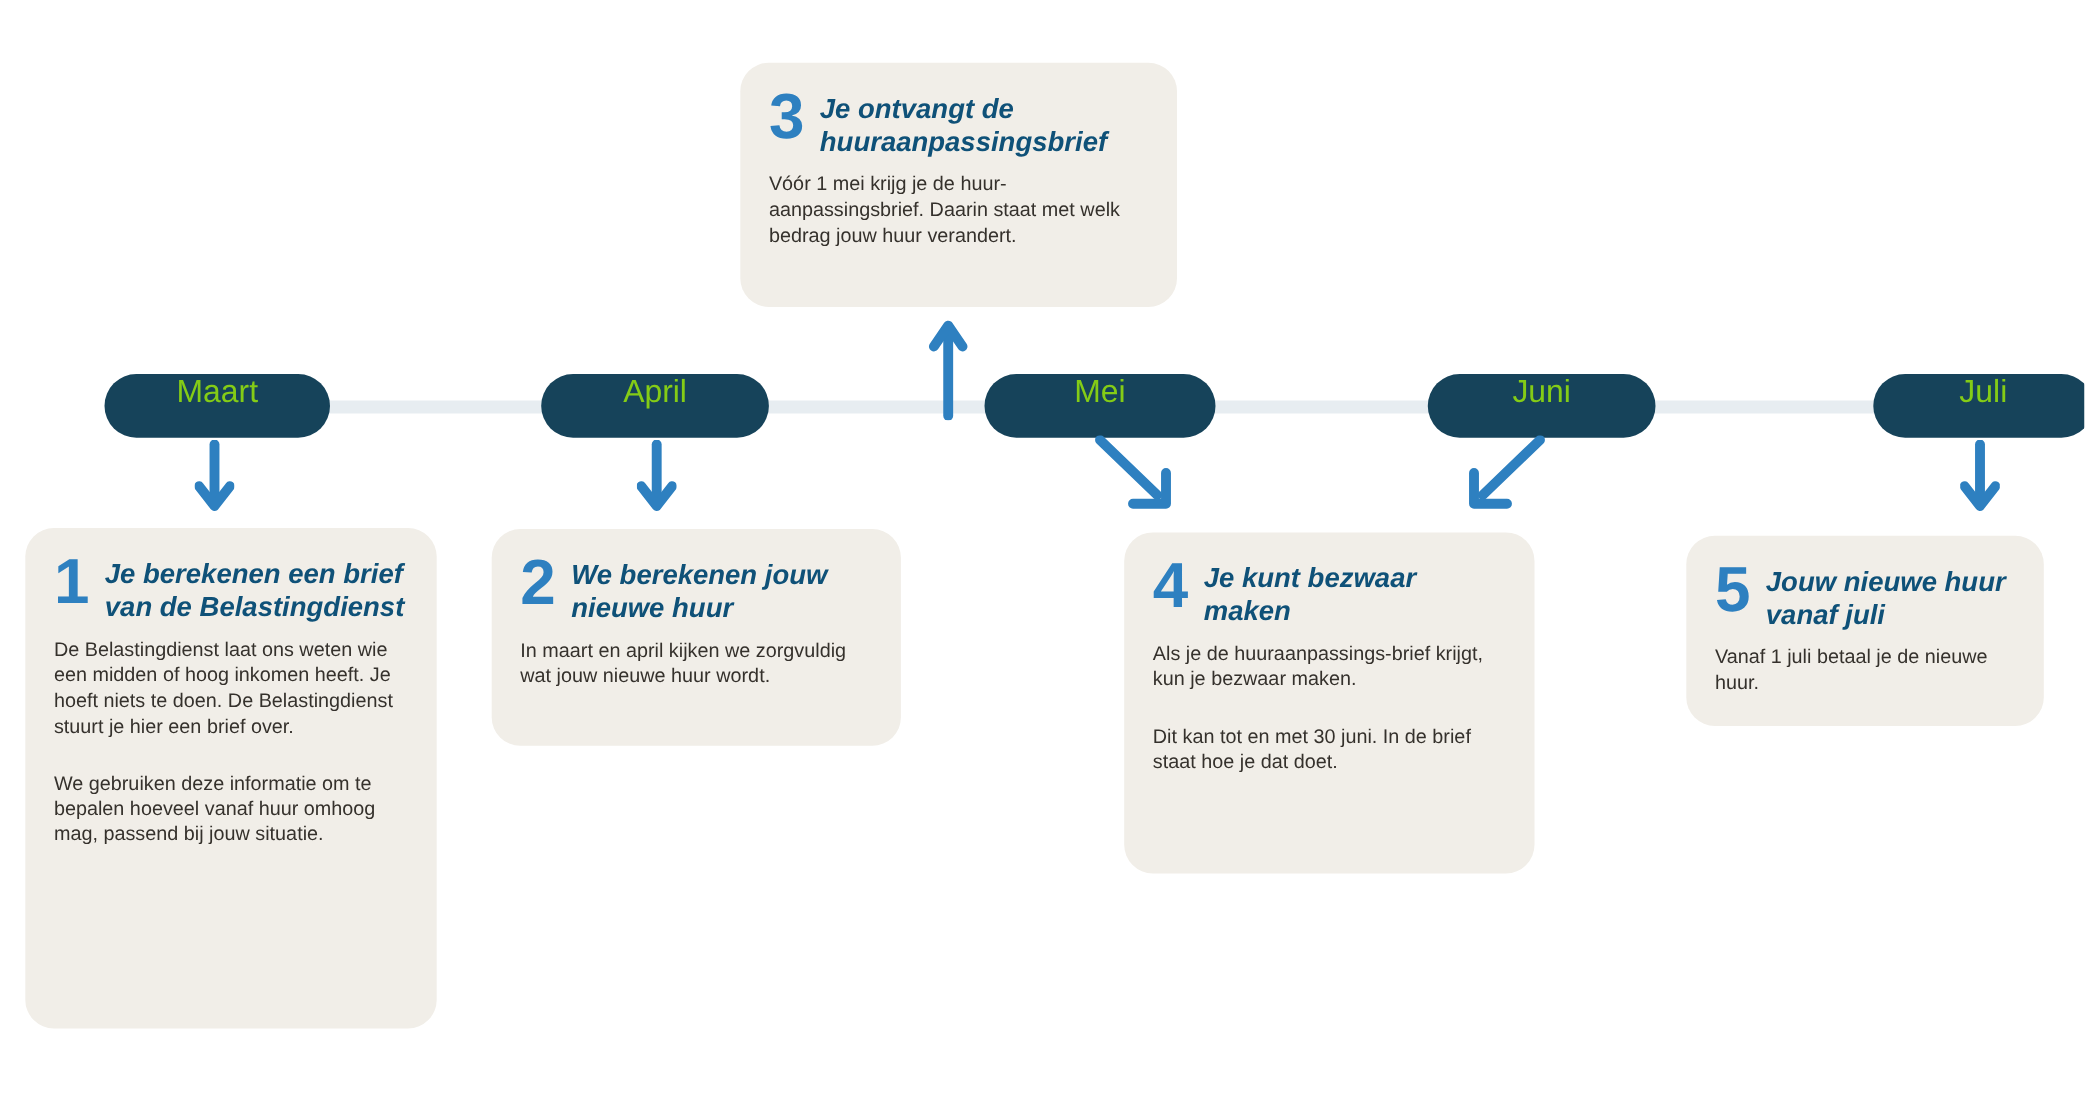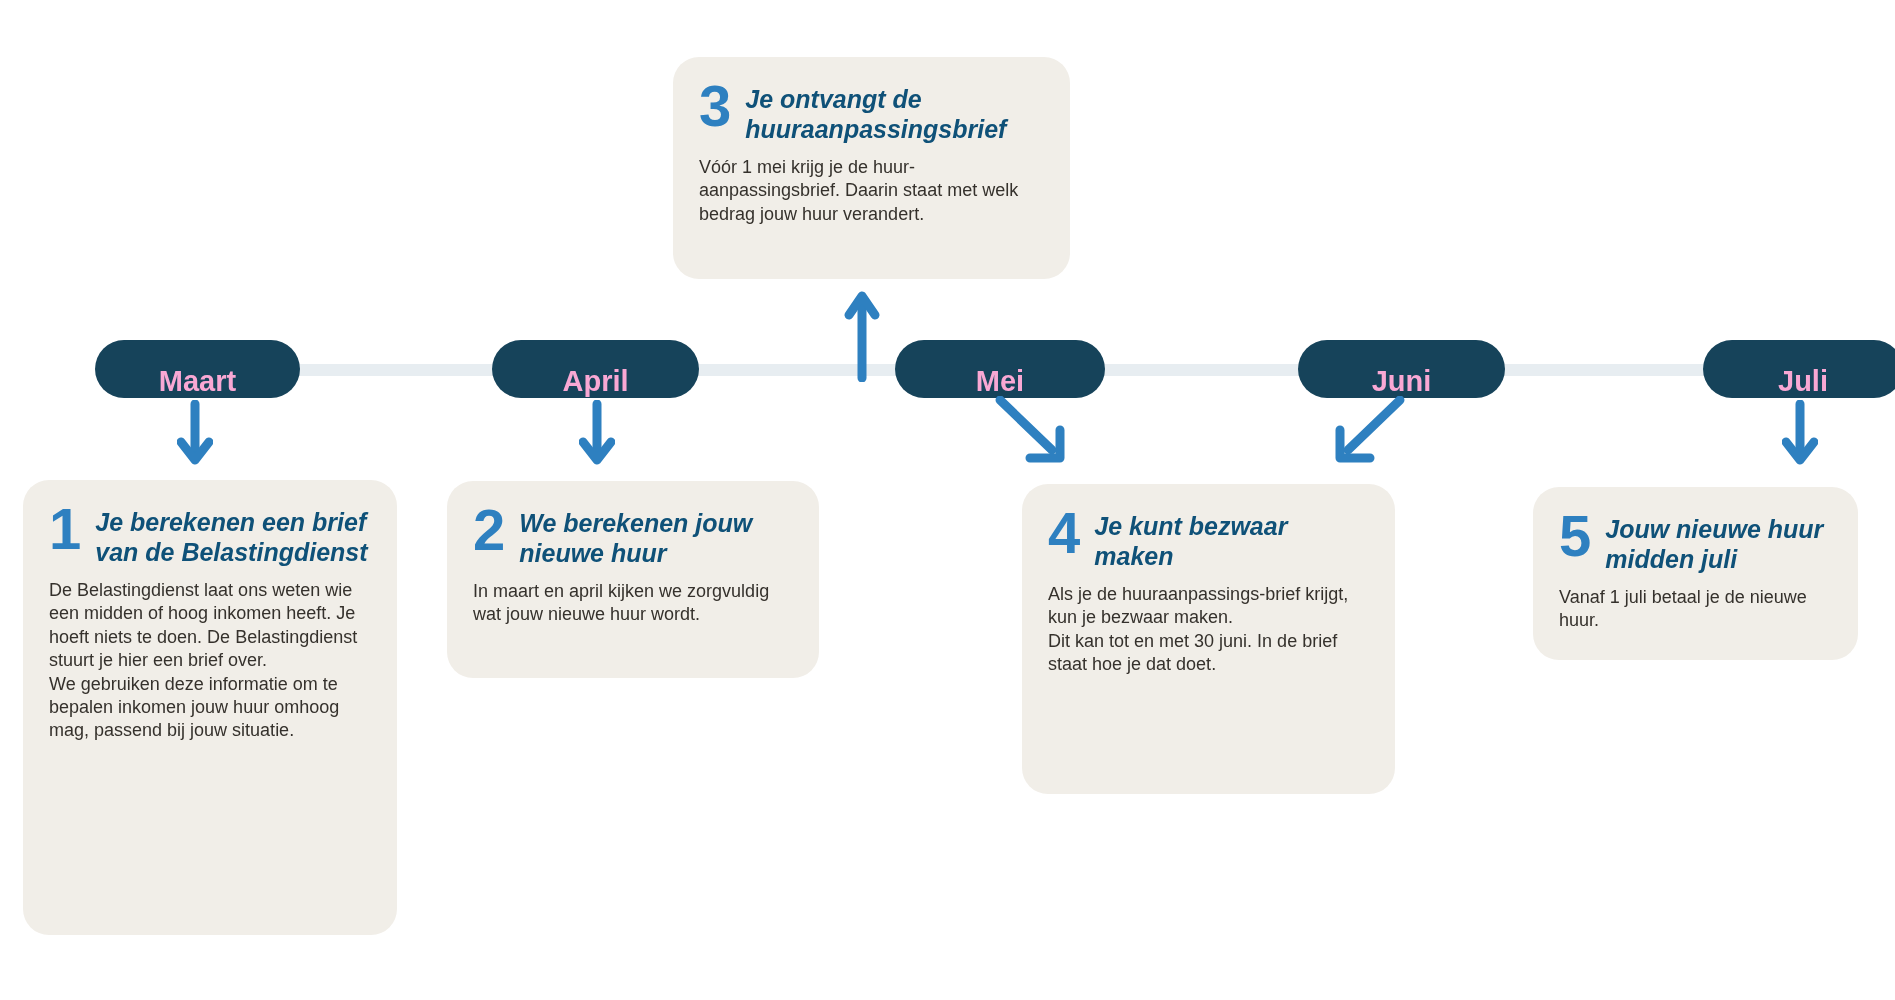--- a/index.html
+++ b/index.html
@@ -8,22 +8,22 @@
     background:var(--page_bg,#fff);
     font-family:"Liberation Sans",sans-serif;
   }
   .tl-line{
     position:absolute;left:150px;top:364px;width:1745px;height:12px;
     background:var(--timeline_line,#e7edf1);border-radius:6px;z-index:1;
   }
   .pill{
     position:absolute;top:340px;height:58px;z-index:2;
     background:var(--pill_navy,#16435a);border-radius:29px;
-    color:#f9a8d4;font-weight:bold;font-size:29px;
-    display:flex;align-items:flex-end;justify-content:center;
+    color:#84cc16;font-weight:normal;font-size:29px;
+    display:flex;align-items:flex-start;justify-content:center;
   }
   #pill-maart{left:95px;width:205px;}
   #pill-april{left:492px;width:207px;}
   #pill-mei{left:895px;width:210px;}
   #pill-juni{left:1298px;width:207px;}
   #pill-juli{left:1703px;width:200px;}
   .card{
     position:absolute;box-sizing:border-box;z-index:2;
     background:var(--card_bg,#f1eee8);border-radius:26px;
     padding:26px;
@@ -39,21 +39,21 @@
     font-size:58px;font-weight:bold;line-height:0.8;flex:0 0 auto;
   }
   .step-title{
     color:var(--title_navy,#0f5178);
     font-size:25px;font-weight:bold;line-height:1.18;padding-top:2px;font-style:italic;
   }
   .card p{
     margin:0;color:var(--body_text,#35312c);
     font-size:18px;line-height:1.3;
   }
-  .card p + p{}
+  .card p + p{margin-top:28px;}
   .arrow{position:absolute;z-index:3;}
   .arrow svg{display:block;}
   .arrow line,.arrow polyline{
     stroke:var(--accent_blue,#2e80c0);stroke-width:9;fill:none;
     stroke-linecap:round;stroke-linejoin:round;
   }
   #arrow-maart{left:177px;top:400px;}
   #arrow-april{left:579px;top:400px;}
   #arrow-mei3{left:844px;top:290px;}
   #arrow-mei4{left:990px;top:396px;}
@@ -119,21 +119,21 @@
       <polyline points="4,42 18,60 32,42"></polyline>
     </svg>
   </div>
 
   <div class="card" id="card1">
     <div class="card-head">
       <span class="step-num">1</span>
       <span class="step-title">Je berekenen een brief van de Belastingdienst</span>
     </div>
     <p>De Belastingdienst laat ons weten wie een midden of hoog inkomen heeft. Je hoeft niets te doen. De Belastingdienst stuurt je hier een brief over.</p>
-    <p>We gebruiken deze informatie om te bepalen inkomen jouw huur omhoog mag, passend bij jouw situatie.</p>
+    <p>We gebruiken deze informatie om te bepalen hoeveel vanaf huur omhoog mag, passend bij jouw situatie.</p>
   </div>
 
   <div class="card" id="card2">
     <div class="card-head">
       <span class="step-num">2</span>
       <span class="step-title">We berekenen jouw nieuwe huur</span>
     </div>
     <p>In maart en april kijken we zorgvuldig wat jouw nieuwe huur wordt.</p>
   </div>
 
@@ -150,18 +150,18 @@
       <span class="step-num">4</span>
       <span class="step-title">Je kunt bezwaar maken</span>
     </div>
     <p>Als je de huuraanpassings-brief krijgt, kun je bezwaar maken.</p>
     <p>Dit kan tot en met 30 juni. In de brief staat hoe je dat doet.</p>
   </div>
 
   <div class="card" id="card5">
     <div class="card-head">
       <span class="step-num">5</span>
-      <span class="step-title">Jouw nieuwe huur midden juli</span>
+      <span class="step-title">Jouw nieuwe huur vanaf juli</span>
     </div>
     <p>Vanaf 1 juli betaal je de nieuwe huur.</p>
   </div>
 
 </div>
 
 </body></html>

